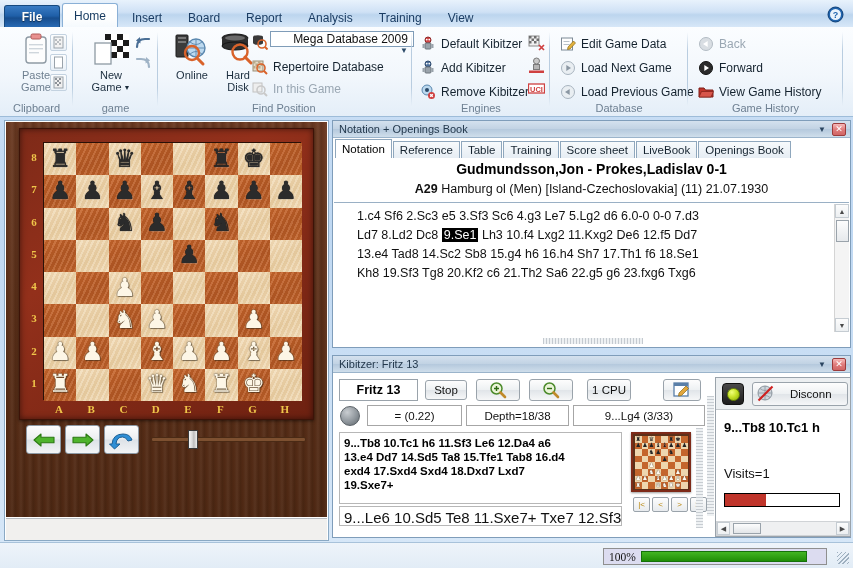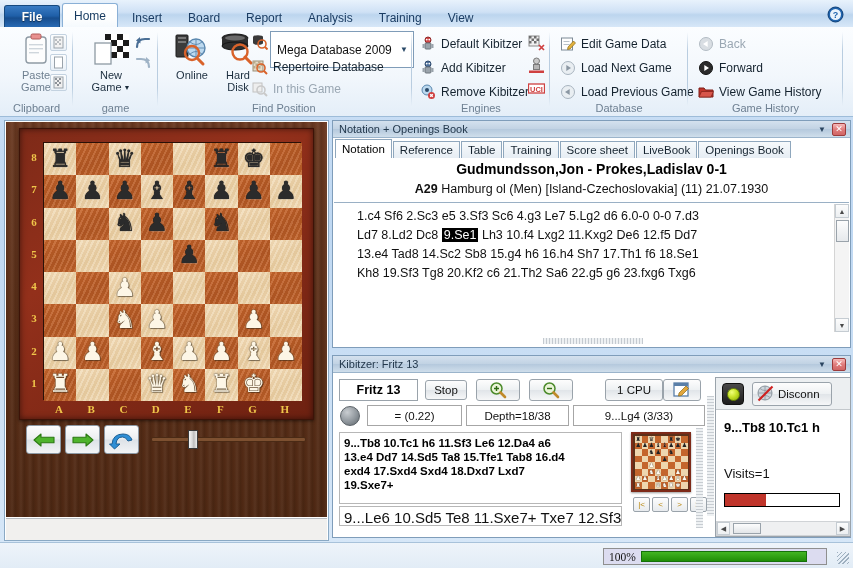--- a/index.html
+++ b/index.html
@@ -50,22 +50,22 @@
 
   .smallicon { position:absolute; width:17px; height:17px; cursor:pointer;
     border:1px solid #c3d2e0; background:linear-gradient(180deg,#fcfdfe,#eaf1f8); border-radius:2px; }
 
   .ritem { position:absolute; display:flex; align-items:center; gap:5px;
     font-size:12px; cursor:pointer; height:19px; }
   .ritem .ic { width:16px; height:16px; flex:0 0 16px; position:relative; }
   .ritem .tx { color:#15232f; white-space:nowrap; }
   .ritem.dim .tx { color:#9aa7b3; }
 
-  .dbcombo { position:absolute; height:37px; border:1px solid #7f9cb8; background:#fff;
-    display:flex; align-items:center; padding:0 3px 0 6px; font-size:12px; color:#111; cursor:pointer; }
+  .dbcombo { position:absolute; height:16px; border:1px solid #7f9cb8; background:#fff;
+    display:flex; align-items:center; padding:0 3px 0 20px; font-size:12px; color:#111; cursor:pointer;flex-direction:column; }
   .dbcombo .caret { margin-left:auto; width:12px; text-align:center; font-size:8px; color:#2b4a68; }
 
   
   .boardpane { position:absolute; left:4px; top:120px; width:325px; height:421px;
     background:#fff; border:1px solid #8aa9c4; }
   .woodbg { position:absolute; left:1px; top:1px; width:321px; height:395px;
     background:
       repeating-linear-gradient(90deg, rgba(0,0,0,.10) 0px, rgba(0,0,0,0) 3px, rgba(255,255,255,.05) 6px, rgba(0,0,0,.08) 9px),
       linear-gradient(180deg,#6b3a22 0%,#5c3019 50%,#4e2813 100%);
   }
@@ -761,21 +761,21 @@
         <line x1="11.5" y1="11.5" x2="16" y2="16" stroke="#c08a2a" stroke-width="2.6" stroke-linecap="round"></line>
       </svg>
     </div>
     <div class="kbtn" style="left:196px;top:23px;width:44px;height:22px">
       <svg width="18" height="18" viewBox="0 0 18 18">
         <circle cx="7.5" cy="7.5" r="5.5" fill="#eaf4d8" stroke="#4b8a2b" stroke-width="1.5"></circle>
         <path d="M5 7.5 H10" stroke="#2f6b14" stroke-width="1.4"></path>
         <line x1="11.5" y1="11.5" x2="16" y2="16" stroke="#c08a2a" stroke-width="2.6" stroke-linecap="round"></line>
       </svg>
     </div>
-    <div class="kbtn" style="left:272px;top:23px;width:58px;height:22px">1 CPU</div>
+    <div class="kbtn" style="left:254px;top:23px;width:44px;height:22px">1 CPU</div>
     <div class="kbtn" style="left:330px;top:23px;width:38px;height:22px">
       <svg width="20" height="18" viewBox="0 0 20 18">
         <rect x="2" y="2" width="14" height="13" fill="#fff" stroke="#5a7fa8" stroke-width="1.3"></rect>
         <rect x="2" y="2" width="14" height="3" fill="#5a7fa8"></rect>
         <path d="M7 12 L14 5 L16.5 7.5 L9.5 14.5 L6.5 15 Z" fill="#e2a63c" stroke="#8a6a17" stroke-width=".7"></path>
       </svg>
     </div>
     <div style="position:absolute;left:380px;top:24px;cursor:pointer">
       <svg width="16" height="20" viewBox="0 0 16 20">
         <path d="M4.5 9 V6 A3.5 3.5 0 0 1 11.5 6" fill="none" stroke="#1a1a1a" stroke-width="2"></path>
@@ -936,21 +936,21 @@
         <div class="mnav" style="left: 357px; top: 141px;">&gt;|</div>
       </div>
 
     <div class="gripv" style="left:363px;top:72px;height:100px"></div>
 
     <div class="rightpane" style="left:382px;top:21px;width:136px;height:160px">
       <div style="position:absolute;left:0;top:0;width:134px;height:32px;background:#eceff1;border-bottom:1px solid #c3c8cc"></div>
       <div class="greenled" style="left:6px;top:5px">
           <i></i>
         </div>
-      <div class="kbtn" style="left:36px;top:4px;width:80px;height:24px;justify-content:flex-start;padding-left:3px;gap:3px">
+      <div class="kbtn" style="left:36px;top:4px;width:96px;height:24px;justify-content:flex-start;padding-left:3px;gap:15px">
         <span>
           <svg width="19" height="19" viewBox="0 0 19 19">
             <circle cx="9" cy="9" r="7" fill="#cfd6dc" stroke="#8b959e"></circle>
             <path d="M2 9 H16 M9 2 V16 M4 4.5 Q9 8.5 14 4.5 M4 13.5 Q9 9.5 14 13.5" stroke="#8b959e" fill="none" stroke-width=".8"></path>
             <line x1="2.5" y1="16.5" x2="16.5" y2="2.5" stroke="#cf2020" stroke-width="2.1"></line>
           </svg>
         </span>
         <span style="font-size:11.5px;color:#111">Disconn</span>
       </div>
       <div class="rp-title" style="left:8px;top:42px">9...Tb8 10.Tc1 h</div>

